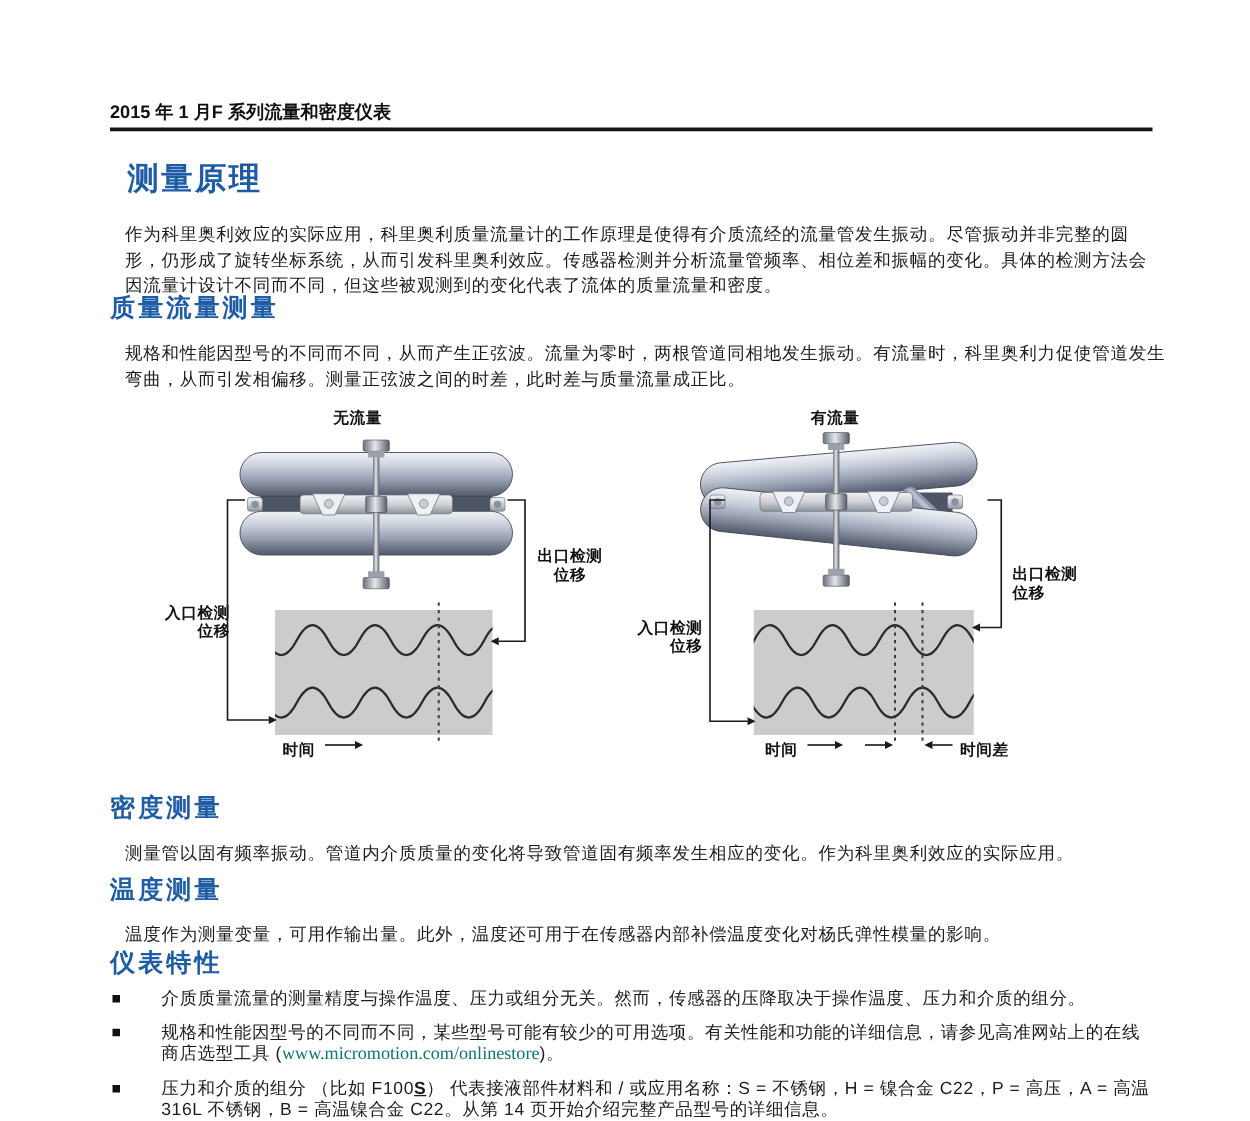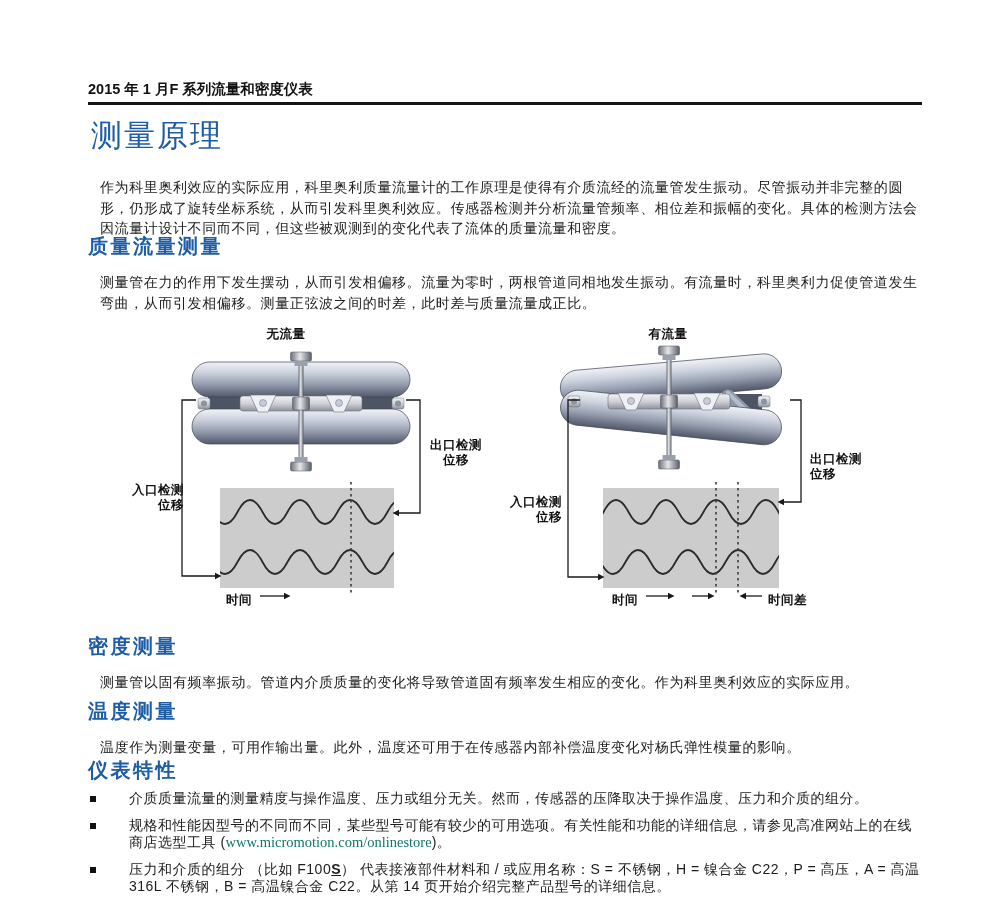--- a/index.html
+++ b/index.html
@@ -2,21 +2,21 @@
 <html><head>
 <meta charset="utf-8">
 <style>
   html,body{margin:0;padding:0;background:#ffffff;}
   .page{position:relative;width:1000px;height:897px;background:#ffffff;overflow:hidden;
         font-family:"Liberation Sans","DejaVu Sans",sans-serif;color:#1a1a1a;}
   .abs{position:absolute;}
   .hdr{left:88px;top:80px;width:834px;display:flex;
        font-size:14.5px;font-weight:bold;color:#111;}
   .rule{left:88px;top:102px;width:834px;height:3px;background:#141414;}
-  .h1{left:88px;top:112px;font-size:31px;font-weight:normal;color:#1e5ca6;letter-spacing:2px;margin:3px;}
+  .h1{left:88px;top:112px;font-size:25px;font-weight:bold;color:#1e5ca6;letter-spacing:2px;margin:14px;}
   .h2{font-size:20px;font-weight:bold;color:#1e5ca6;letter-spacing:2.5px;margin:0;left:88px;}
   .body-text{left:88px;width:848px;font-size:14px;line-height:20.5px;letter-spacing:0.6px;
              white-space:pre-line;margin:12px;color:#1c1c1c;}
   .fig{left:88px;top:318px;width:834px;height:300px;}
   .figsvg text{font-family:"Liberation Sans","DejaVu Sans",sans-serif;font-size:12.5px;
                font-weight:bold;fill:#111;letter-spacing:0.5px;}
   .bullets{left:88px;top:790px;width:840px;}
   .bullet{display:flex;margin-bottom:9px;font-size:14px;line-height:17.5px;letter-spacing:0.5px;color:#1c1c1c;gap:20px;}
   .bullet .marker{width:6px;height:6px;background:#111;margin:6px 13px 0 2px;flex:none;}
   .bullet .btxt{white-space:pre-line;}
@@ -35,21 +35,21 @@
   </div>
   <div class="rule abs"></div>
 
   <h1 class="h1 abs">测量原理</h1>
 
   <p class="body-text abs" style="top:165px">作为科里奥利效应的实际应用，科里奥利质量流量计的工作原理是使得有介质流经的流量管发生振动。尽管振动并非完整的圆
 形，仍形成了旋转坐标系统，从而引发科里奥利效应。传感器检测并分析流量管频率、相位差和振幅的变化。具体的检测方法会
 因流量计设计不同而不同，但这些被观测到的变化代表了流体的质量流量和密度。</p>
 
   <h2 class="h2 abs" style="top:233px">质量流量测量</h2>
-  <p class="body-text abs" style="top:260px">测量管在力的作用下发生摆动，从而引发相偏移。流量为零时，两根管道同相地发生振动。有流量时，科里奥利力促使管道发生
+  <p class="body-text abs" style="top:260px">规格和性能因型号的不同而不同，从而产生正弦波。流量为零时，两根管道同相地发生振动。有流量时，科里奥利力促使管道发生
 弯曲，从而引发相偏移。测量正弦波之间的时差，此时差与质量流量成正比。</p>
 
   <div class="fig abs">
     <svg class="figsvg" width="834" height="300" viewBox="0 0 834 300">
       <defs>
         <linearGradient id="gTube" x1="0" y1="0" x2="0" y2="1">
           <stop offset="0" stop-color="#f0f2f7"></stop>
           <stop offset="0.3" stop-color="#ccd2dd"></stop>
           <stop offset="0.62" stop-color="#98a0b1"></stop>
           <stop offset="0.85" stop-color="#6b7385"></stop>

